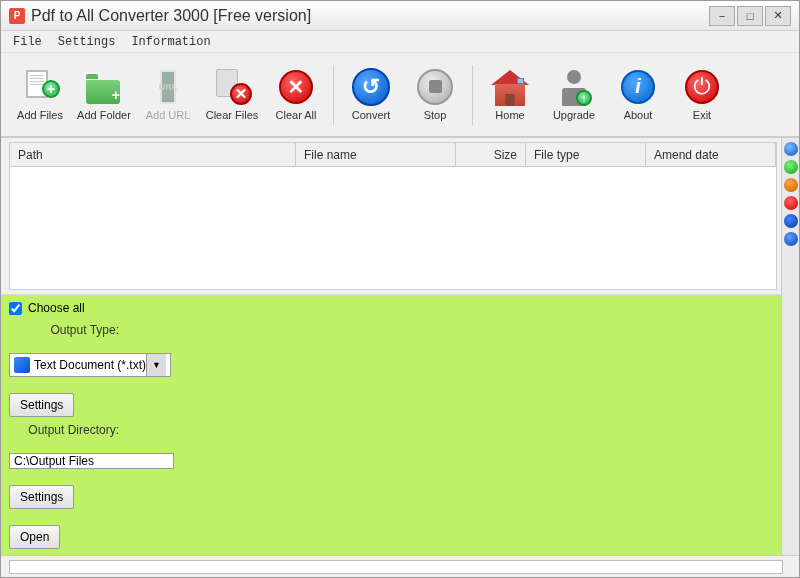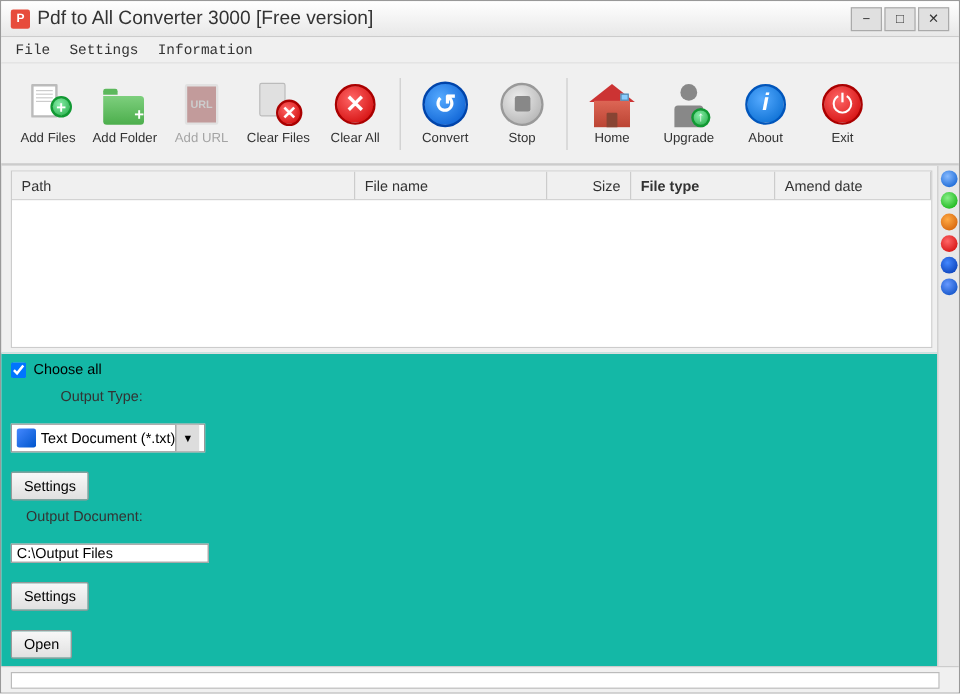--- a/index.html
+++ b/index.html
@@ -155,21 +155,21 @@
       padding: 4px 8px;
       border-right: 1px solid #ccc;
       font-size: 12px;
       color: #333;
       display: flex;
       align-items: center;
     }
     .col-filename { width: 160px; }
     .col-path { flex: 1; }
     .col-size { width: 70px; justify-content: flex-end; }
-    .col-filetype { width: 120px; font-weight: bold; }
+    .col-filetype { width: 120px; }
     .col-amend { width: 130px; }
     .table-body {
       flex: 1;
       background: white;
     }
     .side-panel {
       width: 18px;
       background: #e8e8e8;
       border-left: 1px solid #ccc;
       display: flex;
@@ -188,21 +188,21 @@
       justify-content: center;
     }
     .side-btn.blue { background: radial-gradient(circle at 40% 35%, #88bbff, #0055cc); }
     .side-btn.green { background: radial-gradient(circle at 40% 35%, #88ee88, #00aa00); }
     .side-btn.orange { background: radial-gradient(circle at 40% 35%, #ffaa44, #cc5500); }
     .side-btn.red { background: radial-gradient(circle at 40% 35%, #ff6666, #cc0000); }
     .side-btn.blue2 { background: radial-gradient(circle at 40% 35%, #4488ff, #0033aa); }
     .side-btn.blue3 { background: radial-gradient(circle at 40% 35%, #6699ff, #0044bb); }
     .bottom-area {
       padding: 6px 8px;
-      background: #14b8a6;
+      background: #bef264;
       border-top: 1px solid #ddd;
     }
     .choose-all-row {
       display: flex;
       align-items: center;
       gap: 6px;
       margin-bottom: 8px;
     }
     .settings-rows {
       display: flex;
@@ -341,21 +341,21 @@
           <div style="position:absolute;top:6px;left:2px;width:12px;height:5px;background:#5cb85c;border-radius:2px 2px 0 0;"></div>
           <div style="position:absolute;bottom:2px;left:2px;width:34px;height:24px;background:linear-gradient(to bottom,#7dcf7d,#4cae4c);border-radius:0 3px 3px 3px;"></div>
           <div style="position:absolute;bottom:4px;right:4px;color:white;font-size:14px;font-weight:bold;line-height:1;">+</div>
         </div>
       </div>
       <span class="tool-label">Add Folder</span>
     </div>
 
     <div class="tool-btn disabled">
       <div class="icon-container">
-        <div style="width:28px;height:34px;background:#7f1d1d;border:2px solid #ccc;border-radius:2px;display:flex;align-items:center;justify-content:center;">
+        <div style="width:16px;height:34px;background:#14532d;border:2px solid #ccc;border-radius:2px;display:flex;align-items:center;justify-content:center;">
           <div style="font-size:9px;color:#999;font-weight:bold;">URL</div>
         </div>
       </div>
       <span class="tool-label">Add URL</span>
     </div>
 
     <div class="tool-btn">
       <div class="icon-container">
         <div style="position:relative;width:40px;height:40px;">
           <div style="position:absolute;left:4px;top:2px;width:22px;height:28px;background:#e0e0e0;border:1px solid #bbb;border-radius:2px;"></div>
@@ -457,21 +457,21 @@
               <div class="select-inner">
                 <div style="width:16px;height:16px;background:linear-gradient(135deg,#4488ff,#0055cc);border-radius:2px;flex-shrink:0;"></div>
                 <span>Text Document (*.txt)</span>
               </div>
               <div class="select-arrow">▼</div>
             </div>
             <button class="settings-btn">Settings</button>
           </div>
 
           <div class="settings-row">
-            <span class="settings-label">Output Document:</span>
+            <span class="settings-label">Output Directory:</span>
             <input class="dir-input" type="text" value="C:\Output Files" style="">
             <button class="settings-btn">Settings</button>
             <button class="settings-btn">Open</button>
           </div>
         </div>
       </div>
     </div>
 
     <div class="side-panel">
       <div class="side-btn blue"></div>

